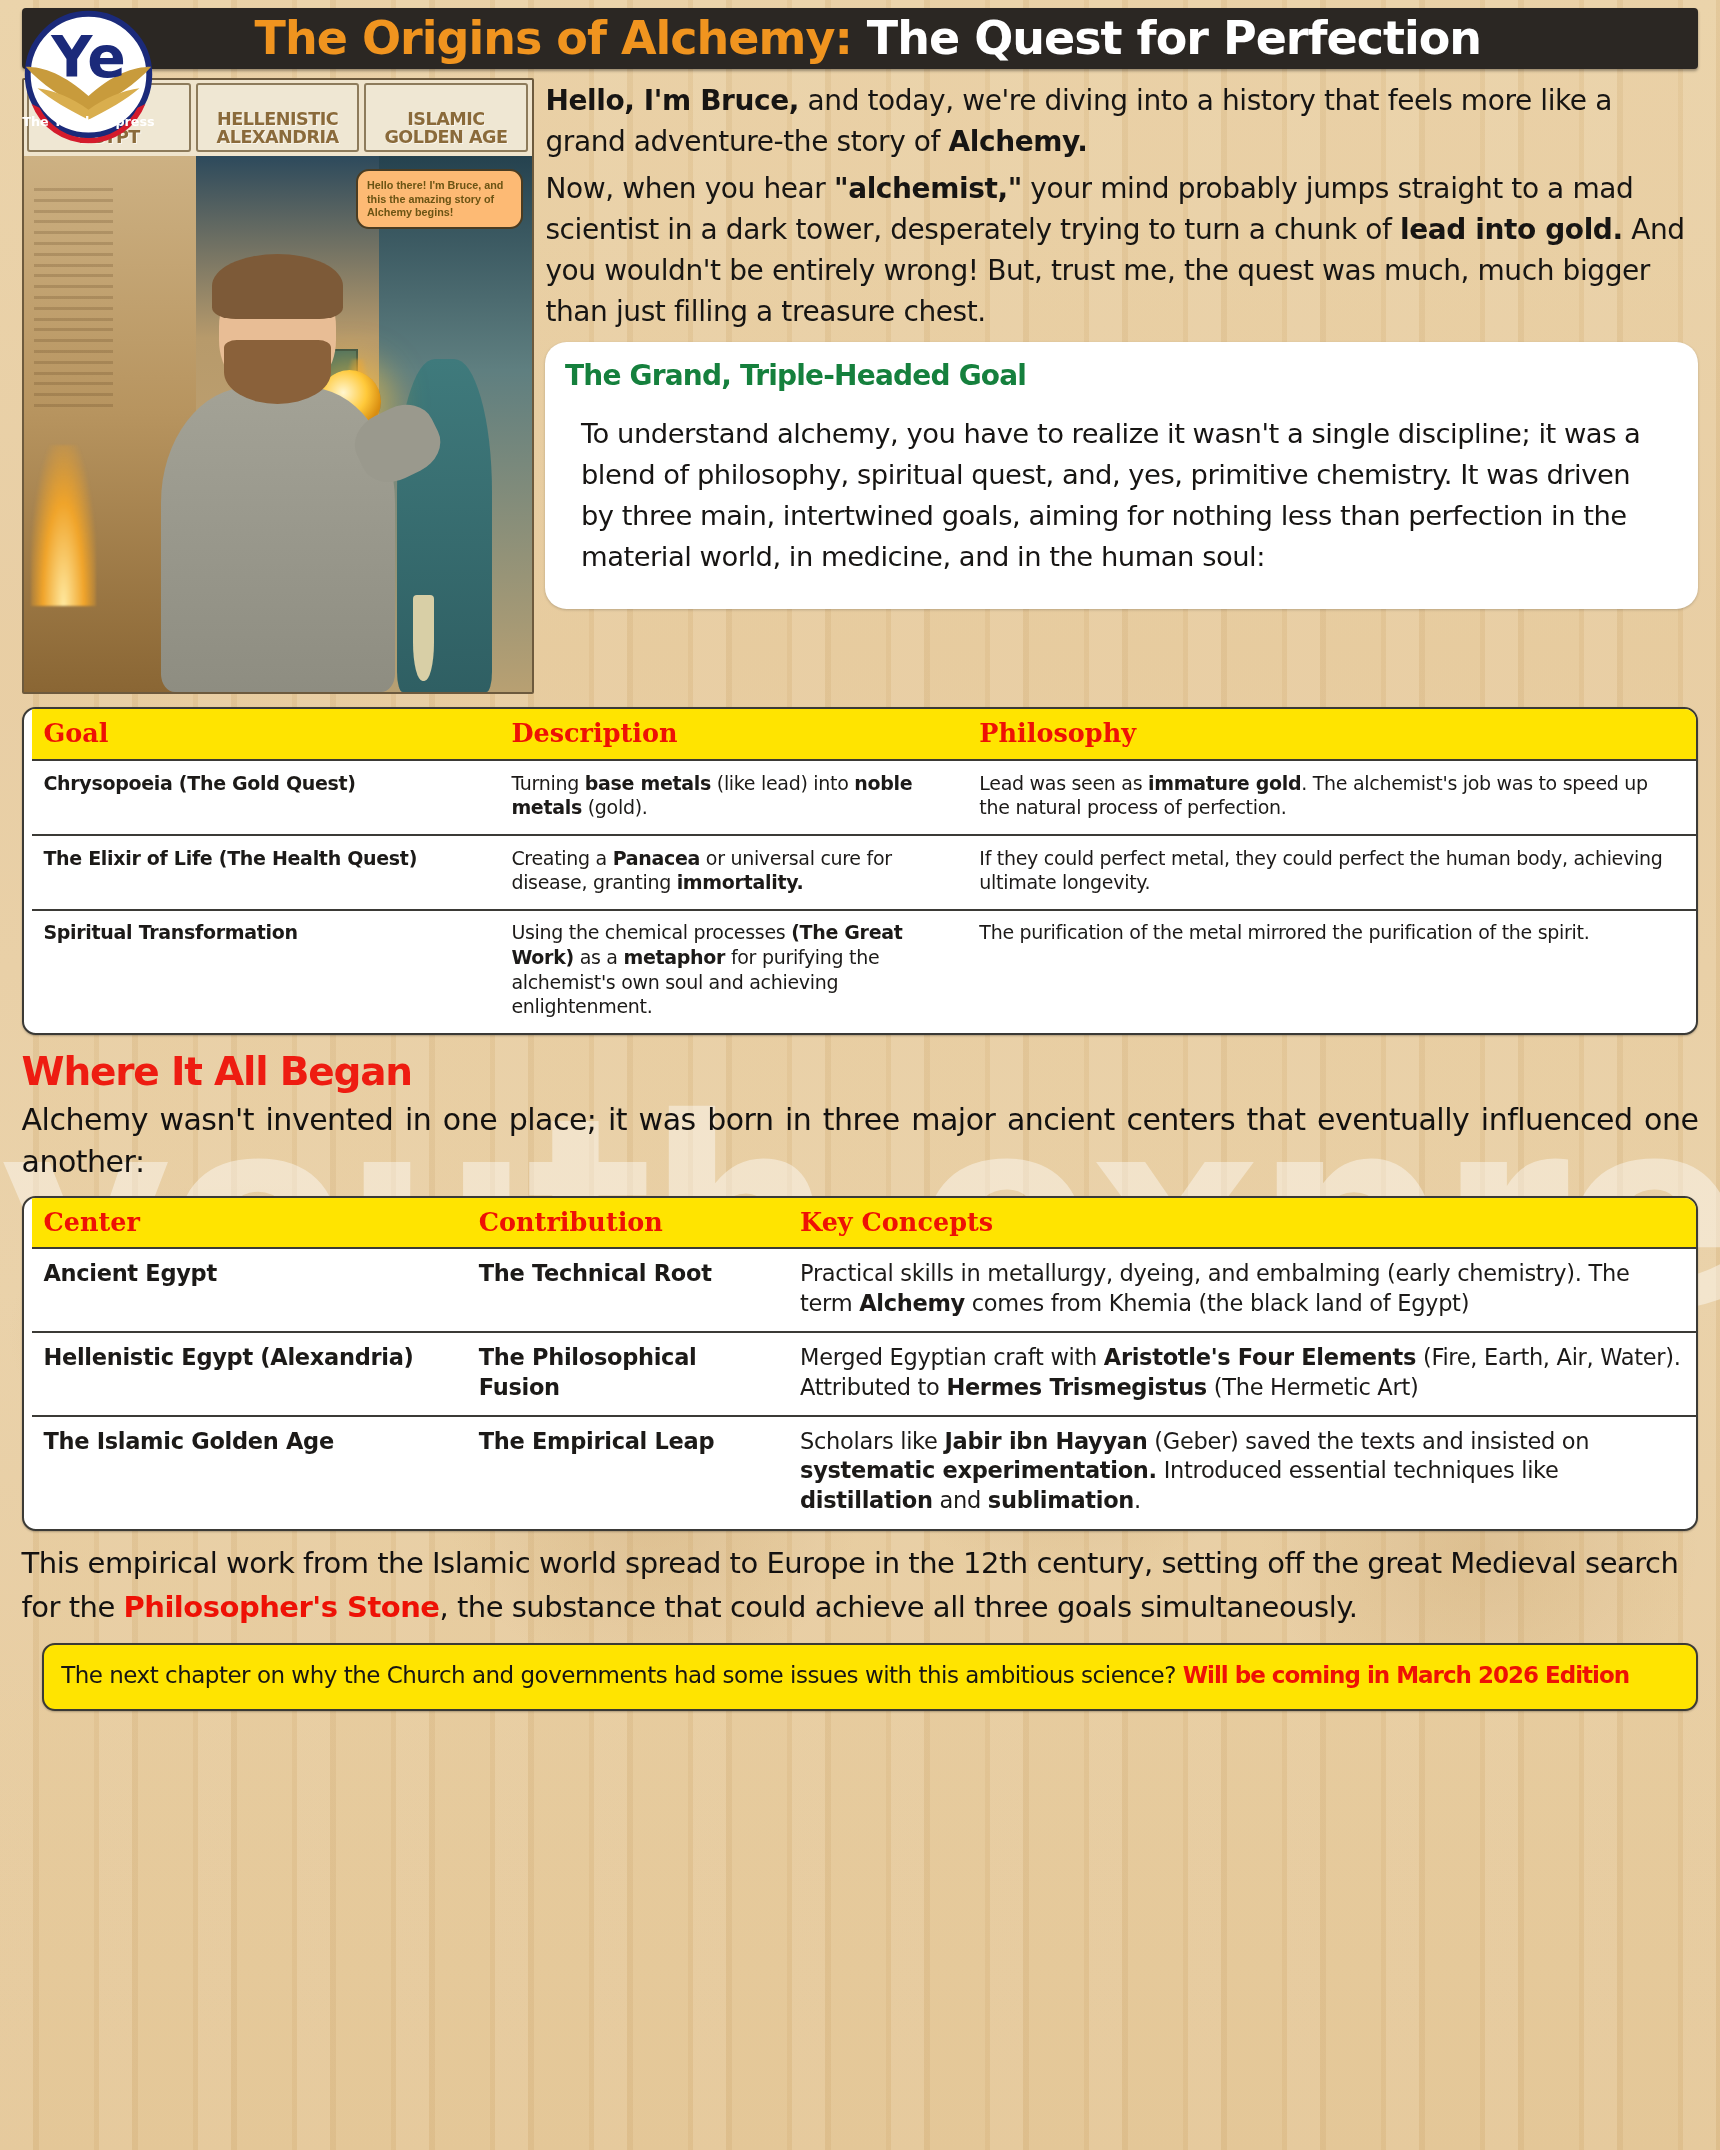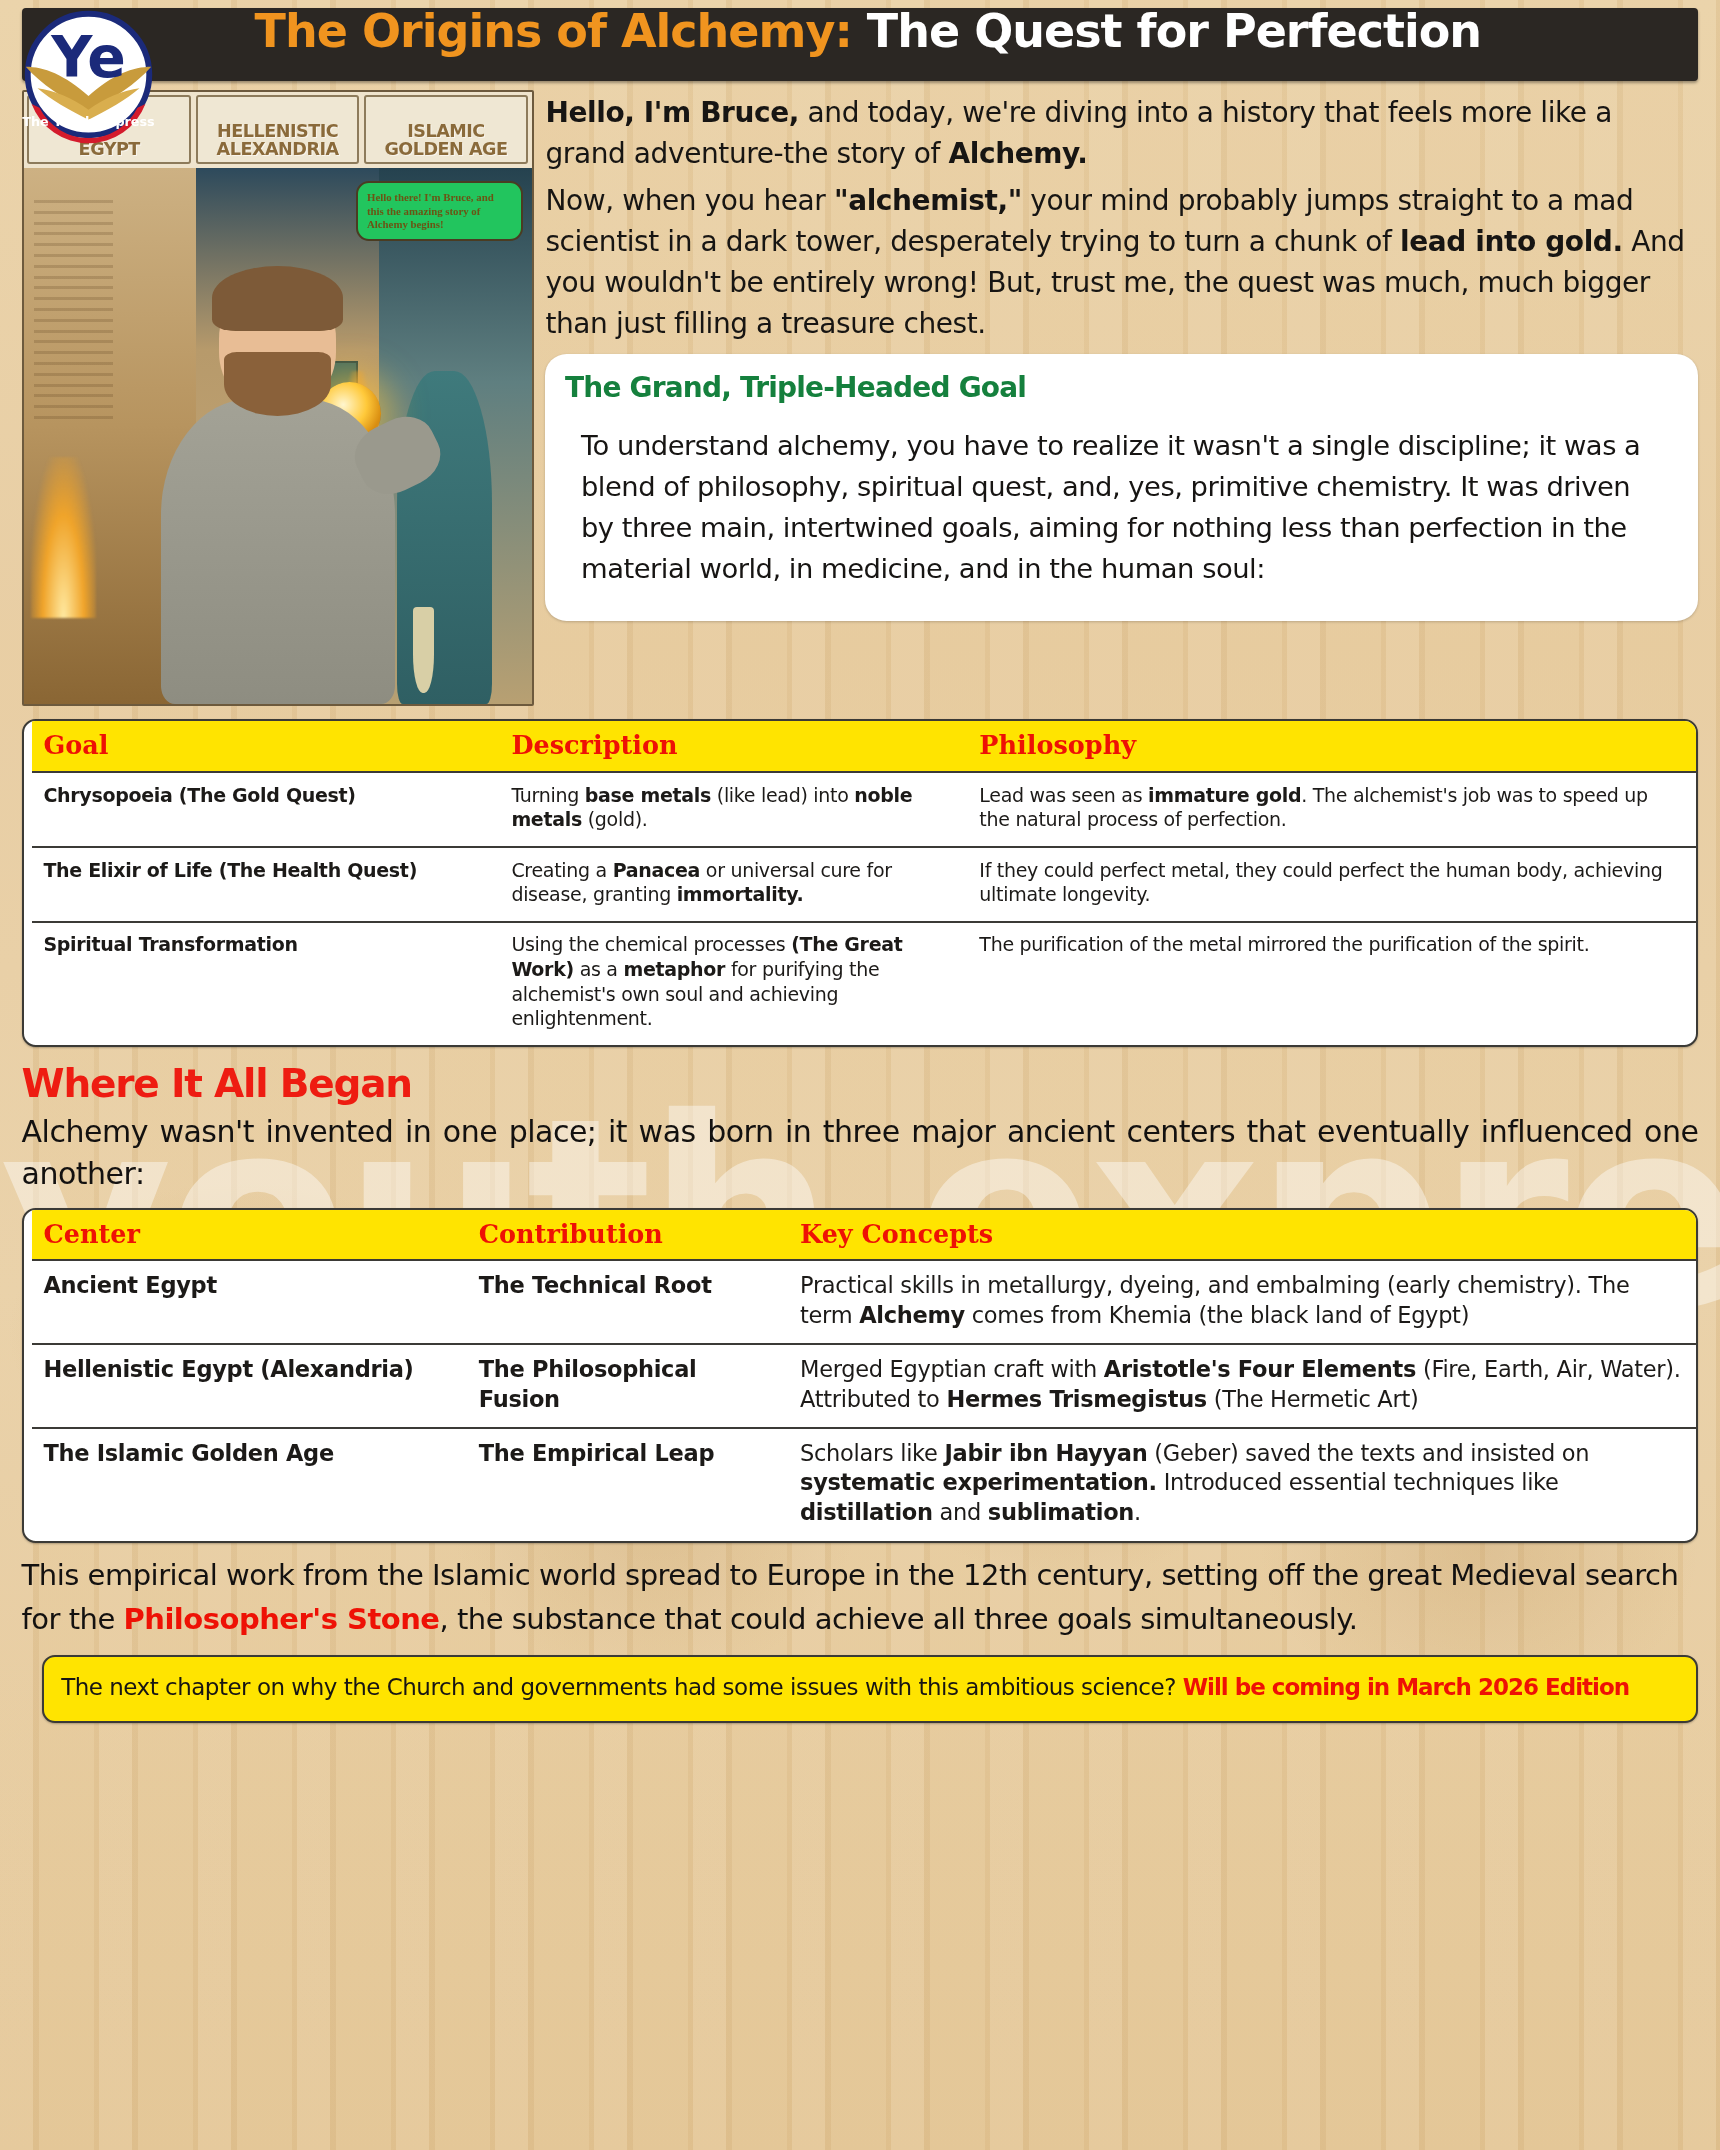--- a/index.html
+++ b/index.html
@@ -38,22 +38,22 @@
     font-family:"DejaVu Sans", sans-serif;
   }
   .inner{position:relative;z-index:3;padding:0 21.6px;box-sizing:border-box;}
 
   
   .banner{
     position:relative;
     margin:7.8px 0 0 0;
     background:#2b2723;
     border-radius:3.9px;
-    height:73px;
-    display:flex;
+    height:61px;
+    display:flex;align-items:center;
     box-shadow:0 2px 2.9px rgba(0,0,0,.35);
   }
   .banner-text{
     white-space:nowrap;
     font-size:46px;font-weight:700;line-height:1;
     padding-left:15.7px;
     font-family:"DejaVu Sans", sans-serif;
     letter-spacing:-1px;
     text-align:center;width:100%;
   }
@@ -100,23 +100,23 @@
   .p2 .fire2{position:absolute;right:4%;top:38%;width:16%;height:20%;
       background:radial-gradient(ellipse at 50% 100%,#ffeaa4,#ef9c24 50%,rgba(200,90,10,0) 80%);filter:blur(1px);}
   .p3{left:70%;right:0;background:linear-gradient(180deg,#25424f 0%,#5f7f80 40%,#b8a072 100%);}
   .p3 .robe{position:absolute;left:12%;bottom:0;width:62%;height:62%;background:linear-gradient(180deg,#3f7a7c,#2f5f63);border-radius:40% 40% 6% 6%;}
   .p3 .flask{position:absolute;left:22%;bottom:2%;width:14%;height:16%;background:#d8cfa6;border-radius:3.9px 3.9px 45% 45%;}
   .orb{position:absolute;left:58%;top:40%;width:63px;height:63px;border-radius:50%;
       background:radial-gradient(circle at 40% 36%,#fff6cf,#ffc93a 42%,#d98d10 70%,rgba(200,120,10,.2) 100%);
       box-shadow:0 0 33px 11.8px rgba(255,196,60,.55);}
   .bubble{
     position:absolute;right:8.8px;top:13.7px;width:145px;
-    background:#22c55e;border:2.9px solid #4a3c22;border-radius:13px;
+    background:#fdba74;border:2.9px solid #4a3c22;border-radius:13px;
     padding:7.8px 8.8px;font-size:10.8px;font-weight:700;color:#6b5414;line-height:1.25;
-    font-family:Liberation Serif, serif;
+    font-family:Liberation Sans, sans-serif;
   }
   
   .bruce{position:absolute;left:26%;bottom:0;width:48%;height:80%;}
   .bruce .head{position:absolute;left:26%;top:0;width:48%;height:31%;background:#e8bd95;border-radius:48% 48% 42% 42%;}
   .bruce .hair{position:absolute;left:23%;top:-2%;width:54%;height:15%;background:#7d5a38;border-radius:50% 50% 18% 18%;}
   .bruce .beard{position:absolute;left:28%;top:18%;width:44%;height:15%;background:#8a613a;border-radius:12% 12% 50% 50%;}
   .bruce .body{position:absolute;left:2%;top:29%;width:96%;height:71%;background:linear-gradient(180deg,#a3a296,#8e8d81);border-radius:38% 38% 6% 6%;}
   .bruce .arm{position:absolute;right:-16%;top:34%;width:34%;height:16%;background:#9a998d;border-radius:40%;transform:rotate(-26deg);}
 
   

